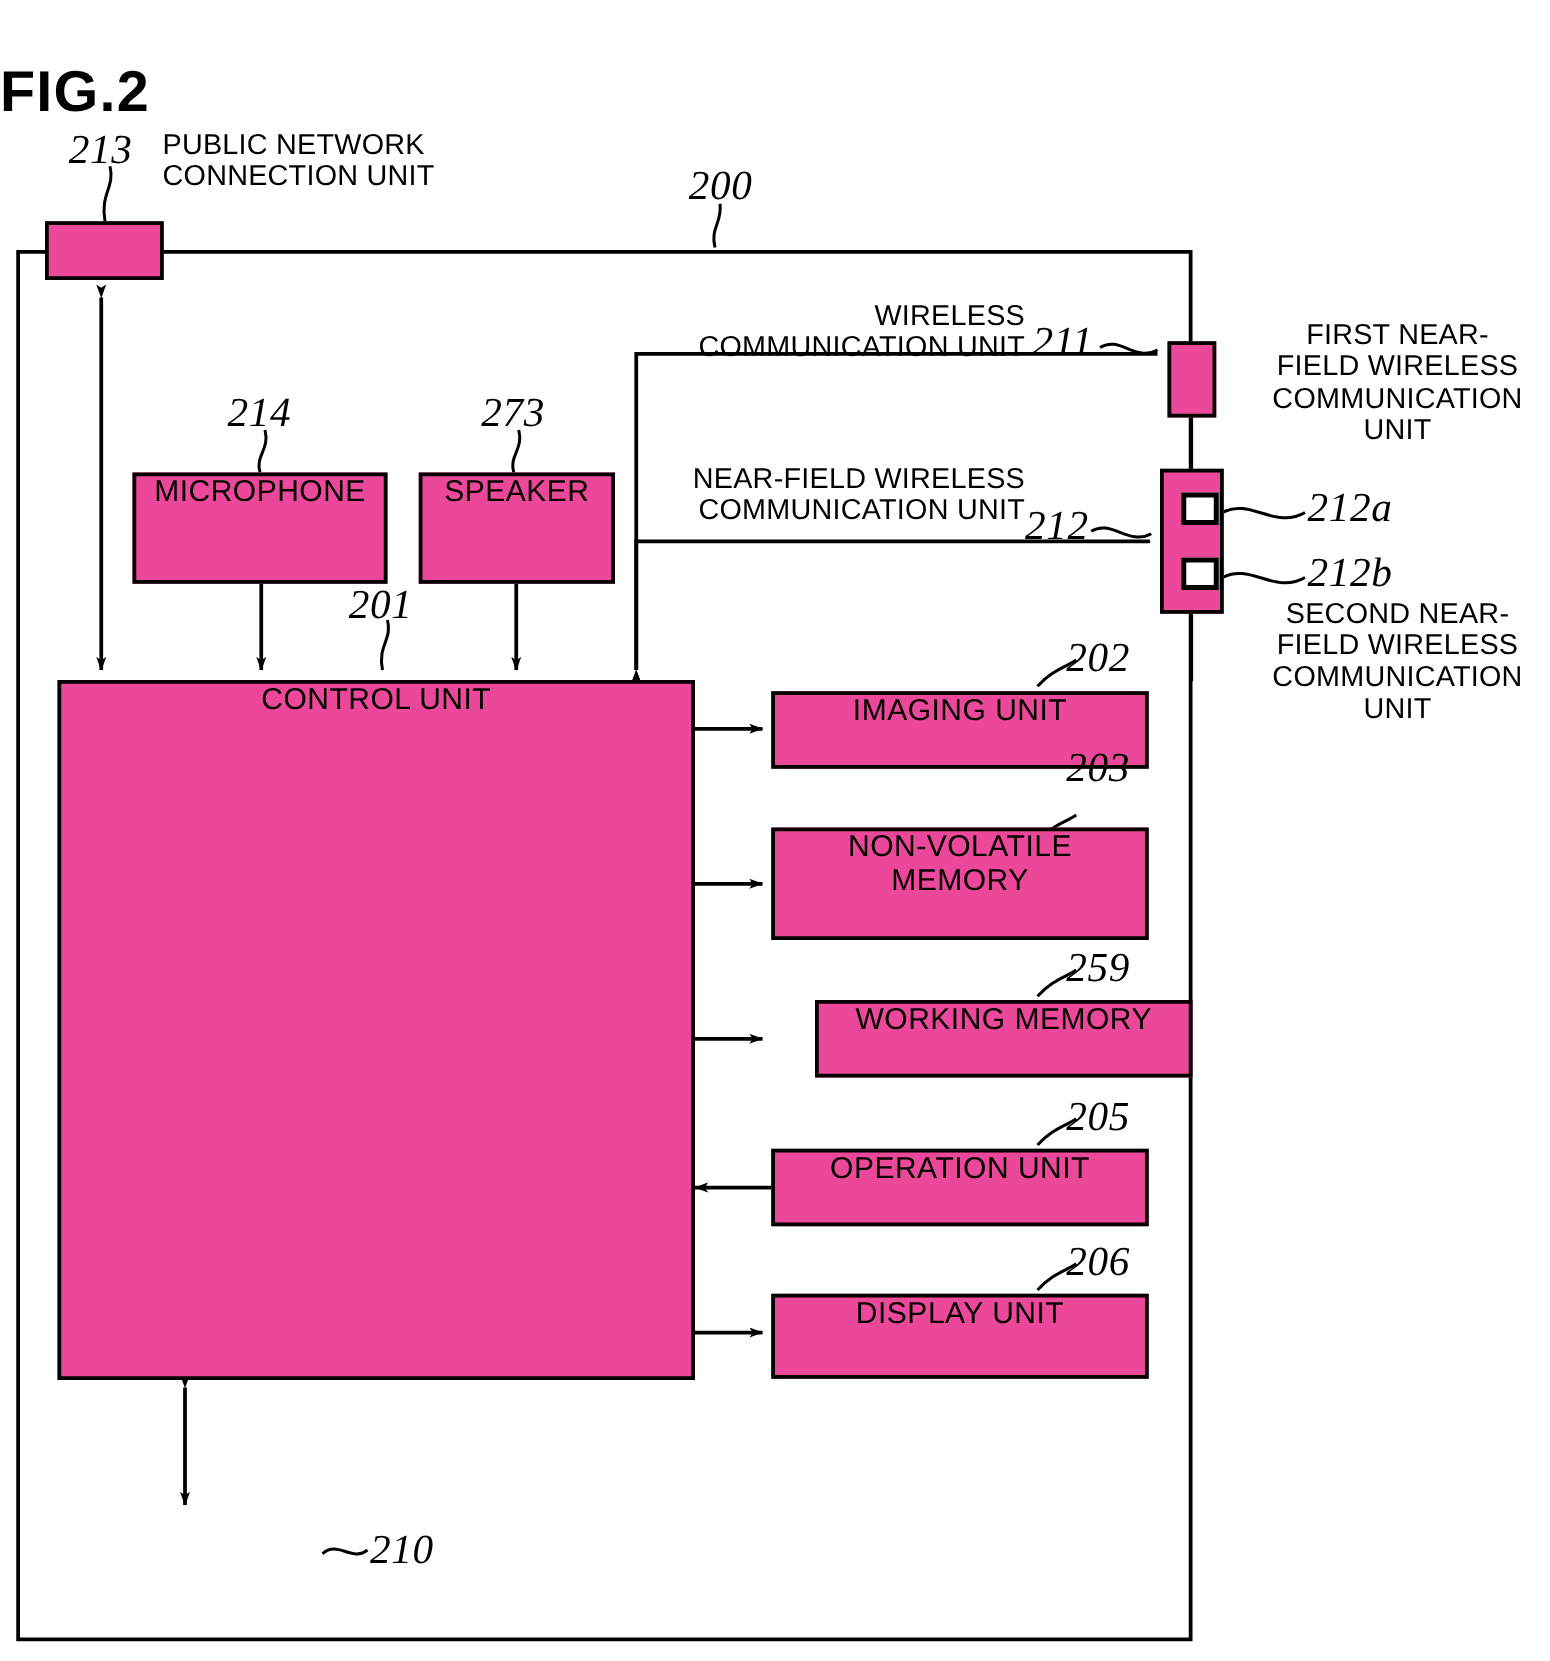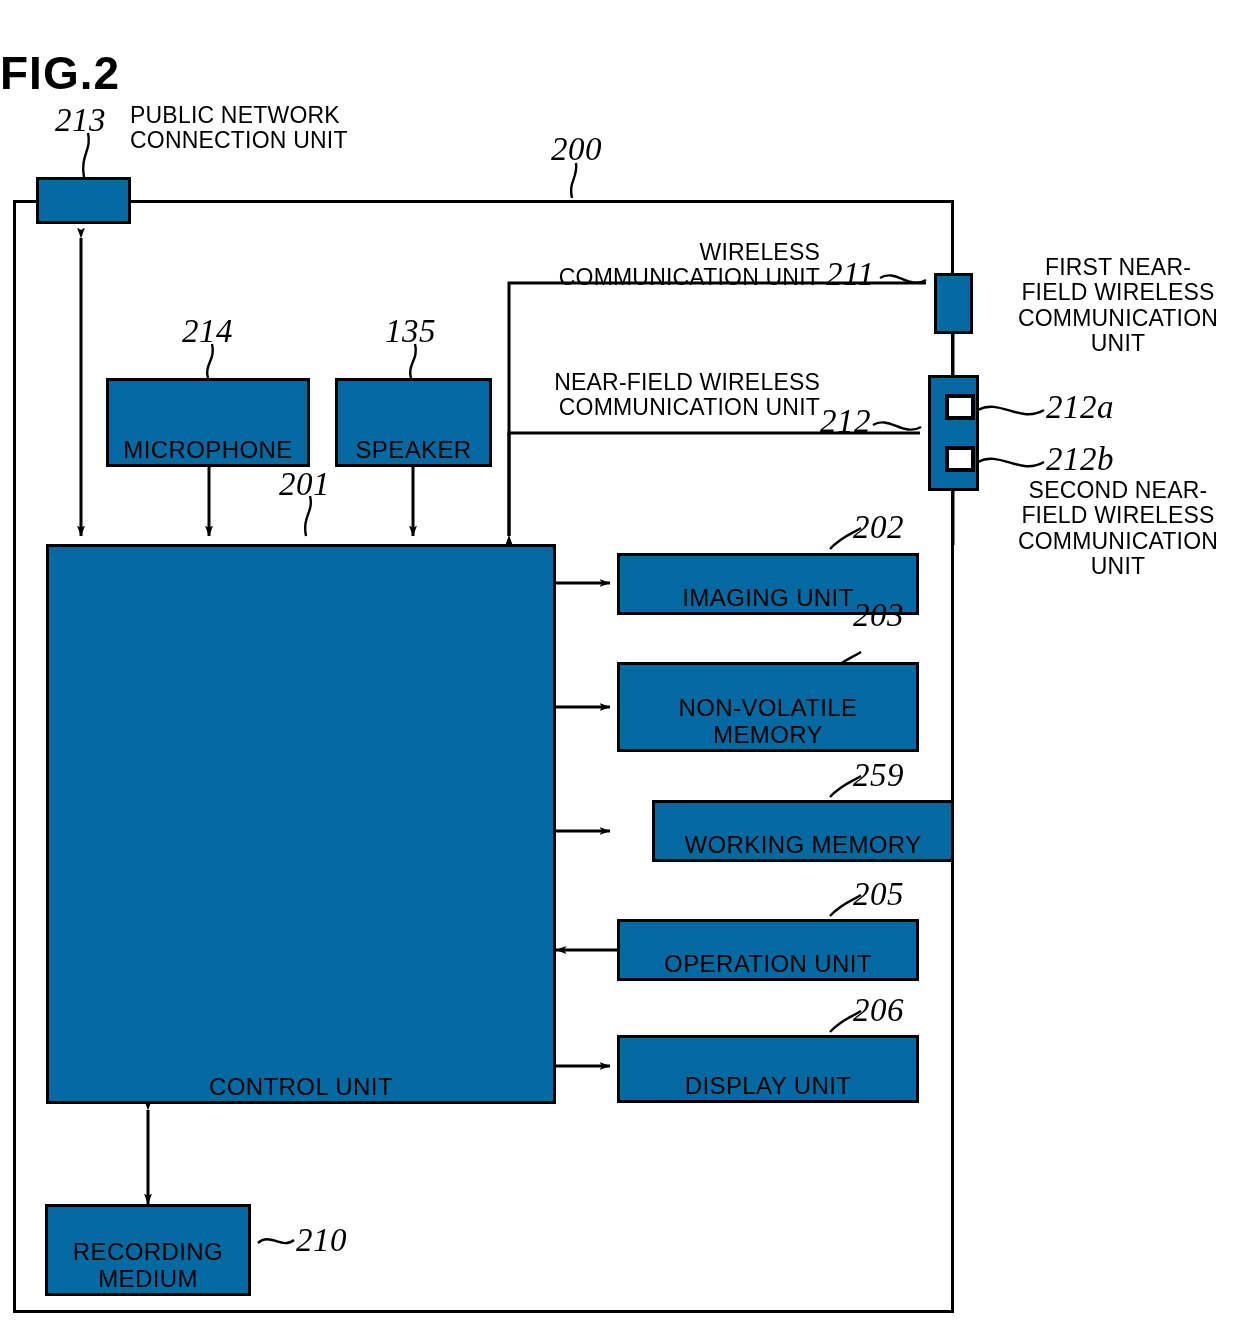--- a/index.html
+++ b/index.html
@@ -9,22 +9,22 @@
   #stage{position:absolute;left:0;top:0;width:1240px;height:1329px;}
 
   svg#wires{position:absolute;left:0;top:0;width:1240px;height:1329px;}
 
   .fig-title{
     position:absolute;left:0;top:6px;width:1240px;text-align:left;
     font-size:46px;font-weight:bold;letter-spacing:1px;margin-top:40px;
   }
 
   
-  .box{position:absolute;border:3px solid #000;background:#0369a1;
-       display:flex;align-items:flex-end;justify-content:center;
+  .box{position:absolute;border:3px solid #000;background:#ec4899;
+       display:flex;align-items:flex-start;justify-content:center;
        text-align:center;line-height:1.12;box-sizing:border-box;}
   .box .lbl{font-size:24px;letter-spacing:.4px;}
 
   .innerbox{position:absolute;border:4px solid #000;background:#fff;box-sizing:border-box;}
 
   
   .txt{position:absolute;font-size:23px;line-height:1.1;letter-spacing:.2px;}
   .txt.c{text-align:center;}
   .txt.r{text-align:right;}
   .txt.l{text-align:left;}
@@ -139,26 +139,20 @@
   </div>
 
   <div class="box" style="left:617px;top:1035px;width:302px;height:68px;">
     <span class="lbl">DISPLAY UNIT</span>
   </div>
 
   <div class="box" style="left:617px;top:919px;width:302px;height:62px;">
     <span class="lbl">OPERATION UNIT</span>
   </div>
 
-  <div class="box" style="left:45px;top:1204px;width:206px;height:92px;">
-    <span class="lbl">
-      <span>RECORDING</span><br>
-      <span>MEDIUM</span>
-    </span>
-  </div>
 
   <div class="box" style="left:934px;top:273px;width:39px;height:61px;"></div>
 
   <div class="box" style="left:928px;top:375px;width:51px;height:116px;"></div>
   <div class="innerbox" style="left:945px;top:394px;width:30px;height:26px;"></div>
   <div class="innerbox" style="left:945px;top:446px;width:30px;height:26px;"></div>
 
   <div class="txt l" style="left:130px;top:103px;">
     <span>PUBLIC NETWORK</span><br>
     <span>CONNECTION UNIT</span>
@@ -184,21 +178,21 @@
   <div class="txt c" style="left:1000px;top:478px;width:236px;">
     <span>SECOND NEAR-</span><br>
     <span>FIELD WIRELESS</span><br>
     <span>COMMUNICATION</span><br>
     <span>UNIT</span>
   </div>
 
   <div class="ref" style="left:551px;top:131px;">200</div>
   <div class="ref" style="left:55px;top:102px;">213</div>
   <div class="ref" style="left:182px;top:313px;">214</div>
-  <div class="ref" style="left:385px;top:313px;">135</div>
+  <div class="ref" style="left:385px;top:313px;">273</div>
   <div class="ref" style="left:279px;top:466px;">201</div>
   <div class="ref" style="left:853px;top:509px;">202</div>
   <div class="ref" style="left:853px;top:597px;">203</div>
   <div class="ref" style="left:853px;top:757px;">259</div>
   <div class="ref" style="left:853px;top:876px;">205</div>
   <div class="ref" style="left:853px;top:992px;">206</div>
   <div class="ref" style="left:296px;top:1222px;">210</div>
   <div class="ref" style="left:826px;top:256px;">211</div>
   <div class="ref" style="left:820px;top:403px;">212</div>
   <div class="ref" style="left:1046px;top:389px;">212a</div>

